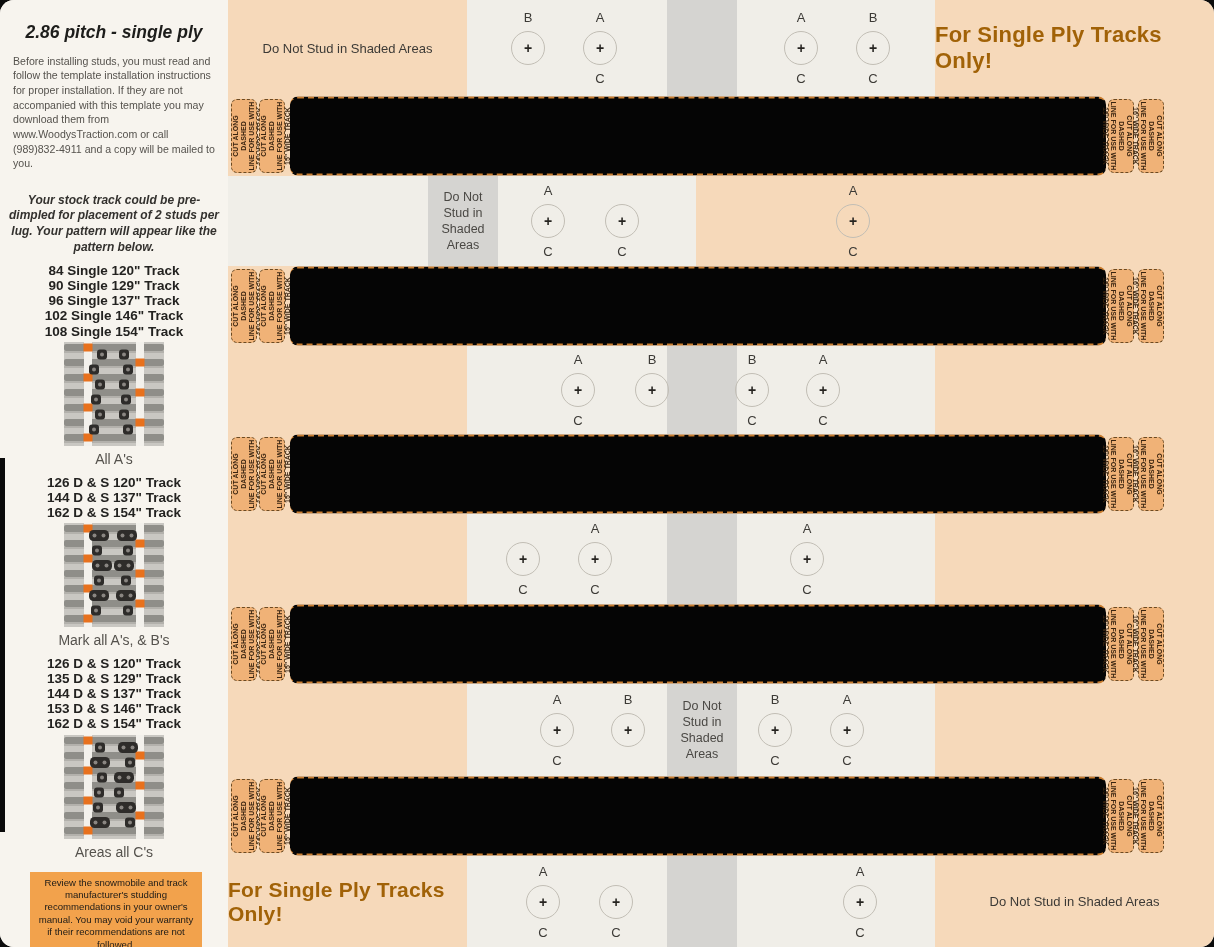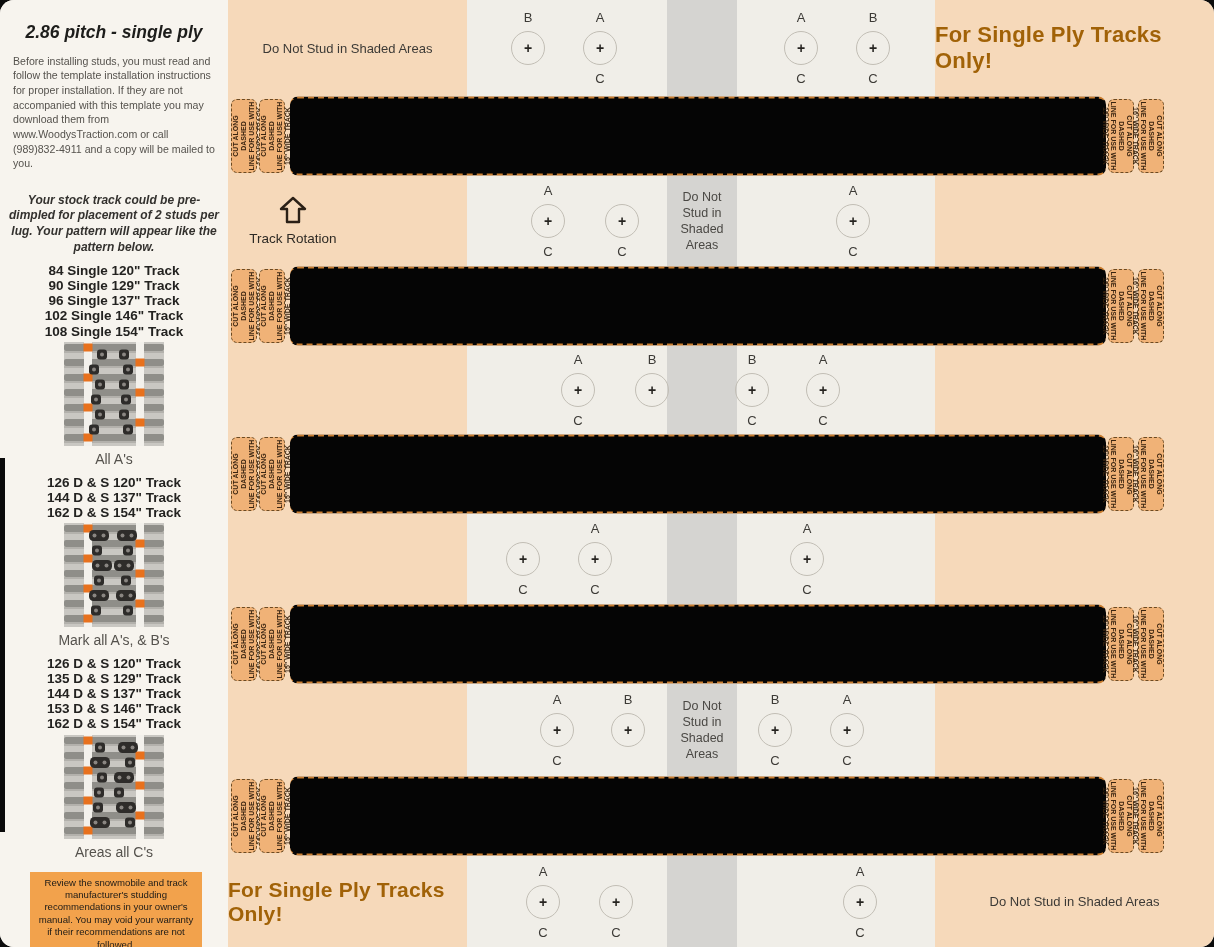--- a/index.html
+++ b/index.html
@@ -295,25 +295,20 @@
 LINE FOR USE WITH
 15" WIDE TRACK</div>
         </div>
         <div class="tab right" style="left: 910px;">
           <div class="tab-text">CUT ALONG DASHED
 LINE FOR USE WITH
 16" WIDE TRACK</div>
         </div>
       </div>
       <div class="spacer-row" style="height: 90px;">
-        <div class="band tan" style="width: 239px; position: relative;">
-          <div class="rot-wrap"><svg width="30" height="28" viewBox="0 0 30 28">
-              <path d="M15 2 L27 13 H21 V26 H9 V13 H3 Z" fill="none" stroke="#2b2016" stroke-width="2.4" stroke-linejoin="round"></path>
-            </svg><div class="rot-label">Track Rotation</div></div>
-        </div>
         <div class="band white" style="width: 200px;"></div>
         <div class="band gray" style="width: 70px;">
           <div class="gray-text">Do Not
 Stud in
 Shaded
 Areas</div>
         </div>
         <div class="band white" style="width: 198px;"></div>
         <div class="band tan" style="flex: 1 1 0%;"></div>
         <div class="marker" style="left: 320px;">

